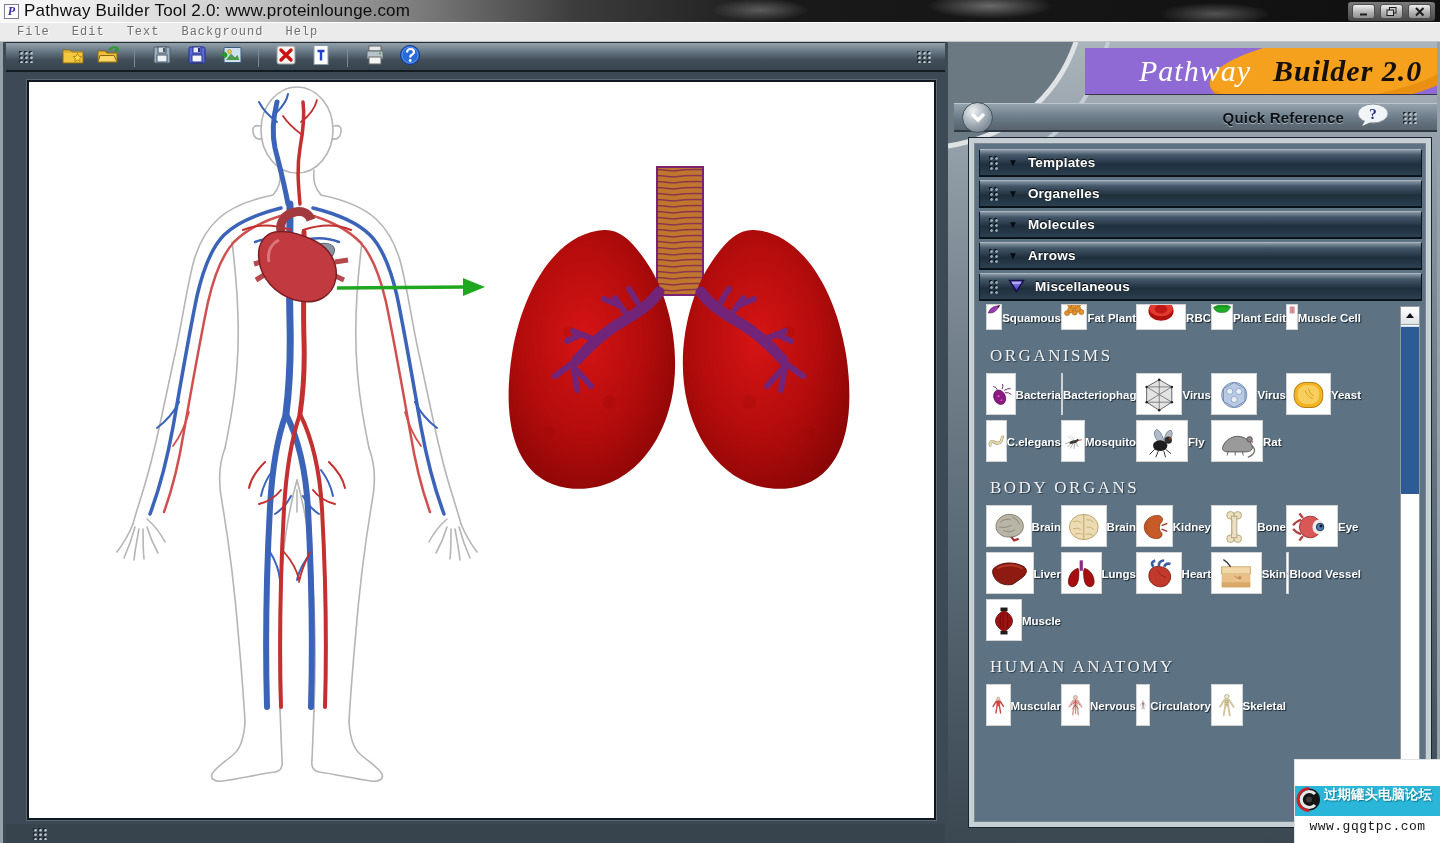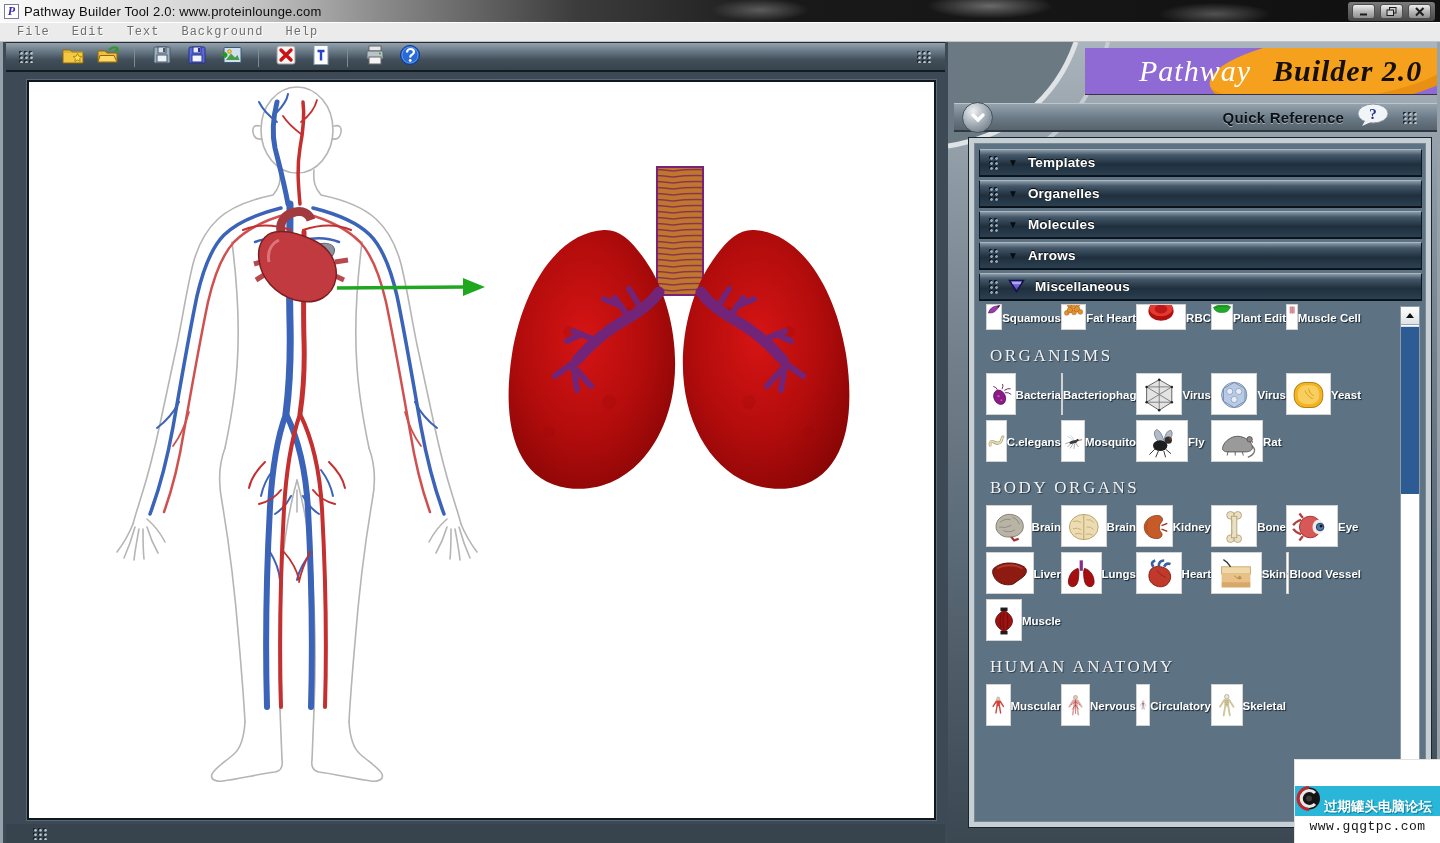--- a/index.html
+++ b/index.html
@@ -10,21 +10,21 @@
   
   .titlebar { position:relative; height:22px; display:flex; align-items:center; padding-left:4px;
     background:
       radial-gradient(ellipse 70px 16px at 760px 10px, #5c5c5c 0%, rgba(90,90,90,0) 70%),
       radial-gradient(ellipse 90px 18px at 990px 6px, #6a6a6a 0%, rgba(90,90,90,0) 70%),
       radial-gradient(ellipse 80px 16px at 1215px 14px, #525252 0%, rgba(90,90,90,0) 70%),
       linear-gradient(90deg,#fafafa 0%,#e6e6e6 8%,#cfcfcf 16%,#8d8d8d 26%,#3c3c3c 40%,#191919 55%,#101010 100%);
   }
   .appicon { width:15px; height:15px; background:#fff; border:1px solid #7a7a9a; margin-right:5px;
     font:italic bold 12px/13px "Liberation Serif", serif; color:#3a2ab0; text-align:center; flex:0 0 auto; }
-  .title { font-size:13px; color:#0d0d0d; letter-spacing:0.2px; }
+  .title { font-size:17px; color:#0d0d0d; letter-spacing:0.2px; }
   .winbtns { position:absolute; right:5px; top:2px; display:flex; gap:5px; padding:2px 4px;
     background:linear-gradient(#7c7c7c,#474747); border-radius:3px; }
   .winbtn { width:23px; height:15px; border:1px solid #4d4d4d; border-radius:3px;
     background:linear-gradient(#efefef,#b9b9b9 50%,#8f8f8f); display:flex; align-items:center; justify-content:center; cursor:pointer; }
 
   
   .menubar { height:20px; background:#ebebeb; border-top:1px solid #ffffff; border-bottom:1px solid #c2c2c2;
     display:flex; align-items:center; padding-left:6px; }
   .menu-item { font-family:"Liberation Mono", monospace; font-size:12px; color:#6e6e6e;
     letter-spacing:1px; padding:2px 11px; text-shadow:1px 1px 0 #fff; cursor:default; }
@@ -103,21 +103,21 @@
 
   .vscroll { position:absolute; right:2px; top:2px; bottom:0; width:20px; background:#ffffff; border:1px solid #8e9aa4; }
   .sb-up { height:18px; background:linear-gradient(#ffffff,#dfe3e6); border-bottom:1px solid #99a3ab;
     display:flex; align-items:center; justify-content:center; cursor:pointer; }
   .sb-thumb { position:absolute; left:0; right:0; top:19px; height:168px; background:#2d5c95;
     border-top:1px solid #d0dcef; cursor:grab; }
 
   
   .watermark { position:absolute; left:1295px; top:760px; width:145px; height:83px; background:#ffffff;
     z-index:10; box-shadow:0 0 0 1px #e2e2e2; }
-  .wm-band { margin-top:26px; height:30px; background:#2ab6d9; display:flex; align-items:flex-end; padding-left:1px; gap:1px; }
+  .wm-band { margin-top:26px; height:30px; background:#2ab6d9; display:flex; align-items:flex-start; padding-left:1px; gap:1px; }
   .wm-name { color:#ffffff; font-size:13.5px; font-weight:bold; white-space:nowrap; text-shadow:1px 1px 1px #0a7a94; }
   .wm-url { margin-top:3px; text-align:center; font-family:"Liberation Mono", monospace;
     font-size:13px; color:#151515; letter-spacing:0.5px; }
 </style>
 </head>
 <body>
 
 <div class="window">
 
   <div class="titlebar">
@@ -422,21 +422,21 @@
                         <circle cx="17" cy="20" r="6"></circle>
                         <circle cx="25" cy="25" r="5"></circle>
                         <circle cx="31" cy="18" r="6"></circle>
                         <circle cx="38" cy="24" r="5"></circle>
                         <circle cx="23" cy="13" r="5"></circle>
                         <circle cx="15" cy="10" r="4"></circle>
                         <circle cx="33" cy="9" r="4"></circle>
                       </g>
                     </svg>
                   </div>
-                  <div class="item-label">Fat Heart</div>
+                  <div class="item-label">Fat Plant</div>
                 </div>
                 <div class="item">
                   <div class="icon-box">
                     <svg width="46" height="36" viewBox="0 0 48 40">
                       <ellipse cx="24" cy="21" rx="14" ry="11" fill="#b01010"></ellipse>
                       <ellipse cx="24" cy="18" rx="13" ry="9" fill="#e23a2e"></ellipse>
                       <ellipse cx="24" cy="19" rx="7" ry="5" fill="#c01818"></ellipse>
                     </svg>
                   </div>
                   <div class="item-label">RBC</div>

